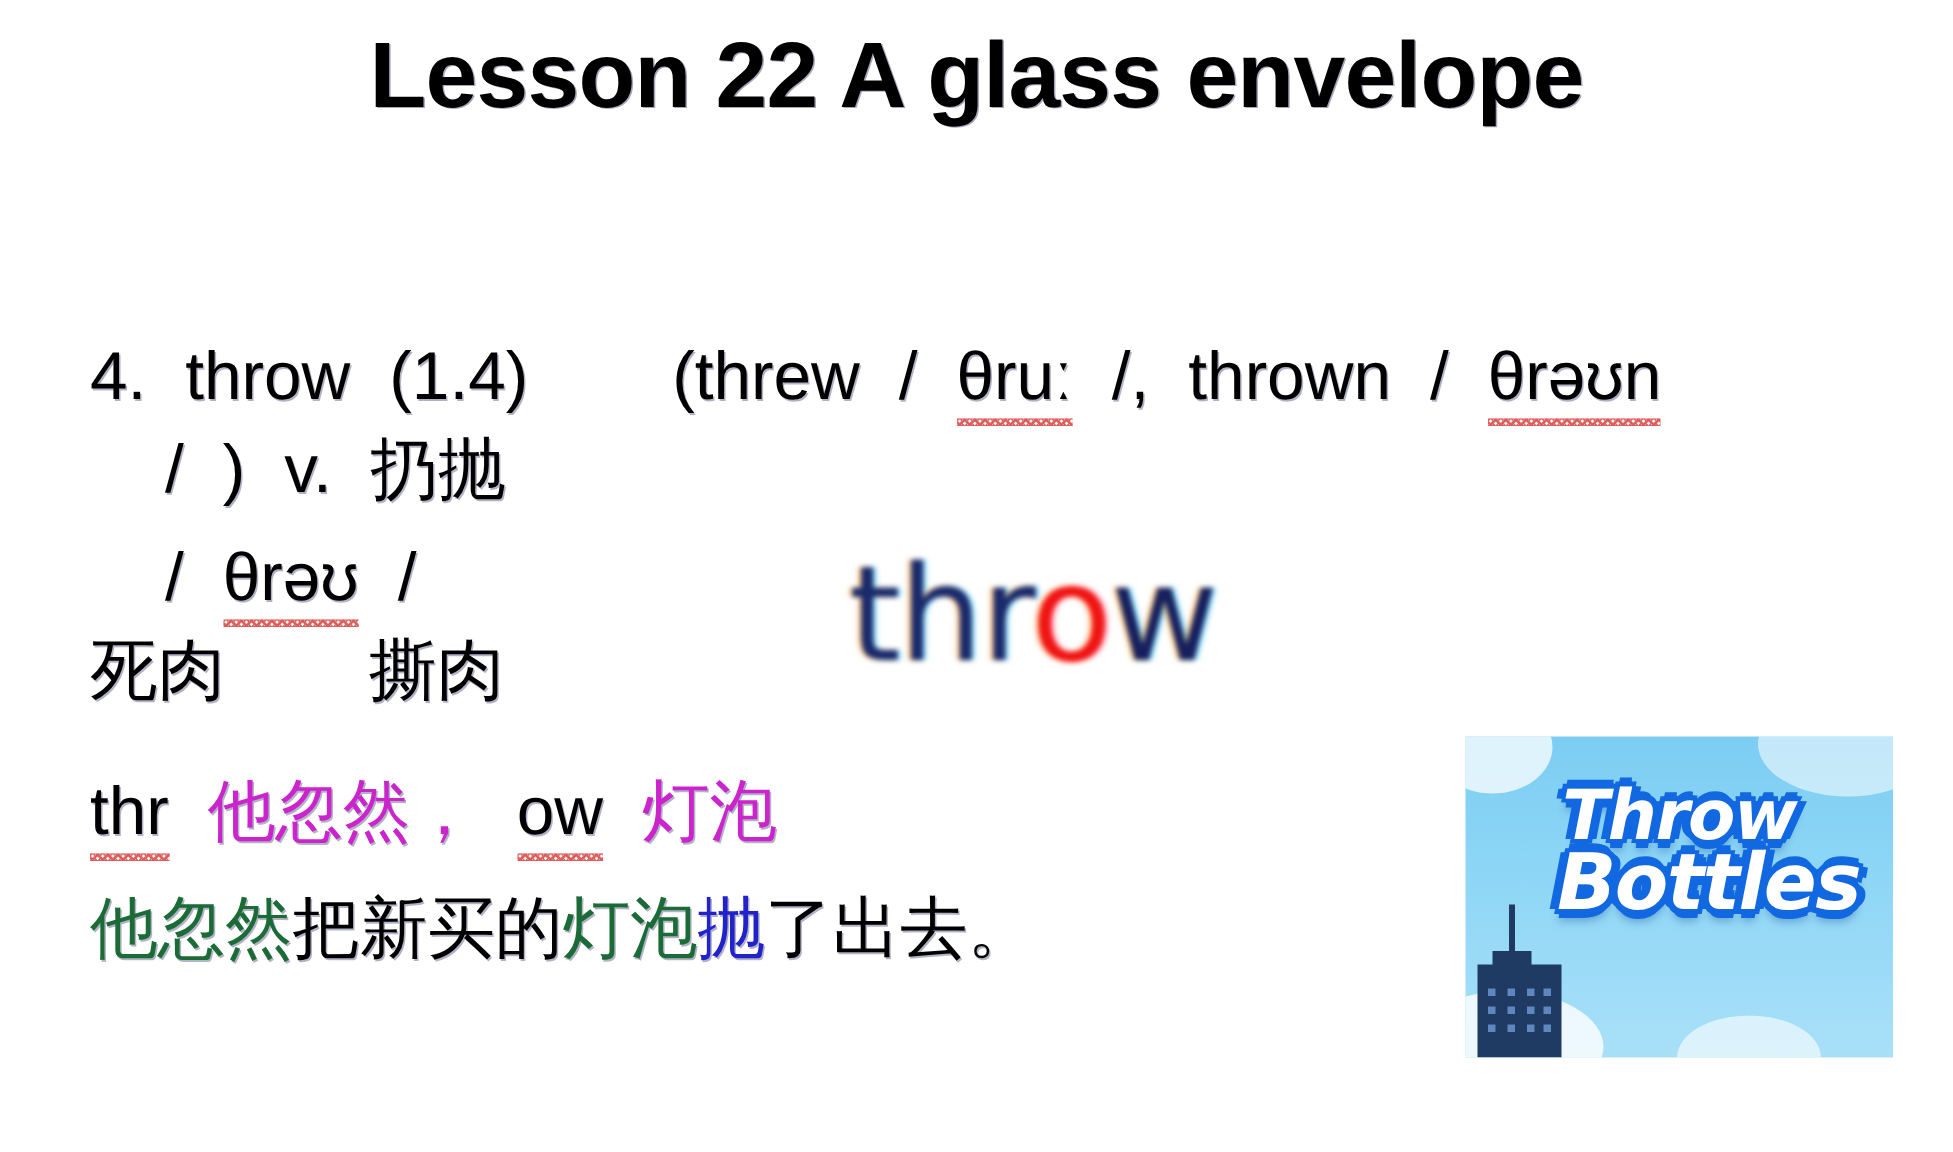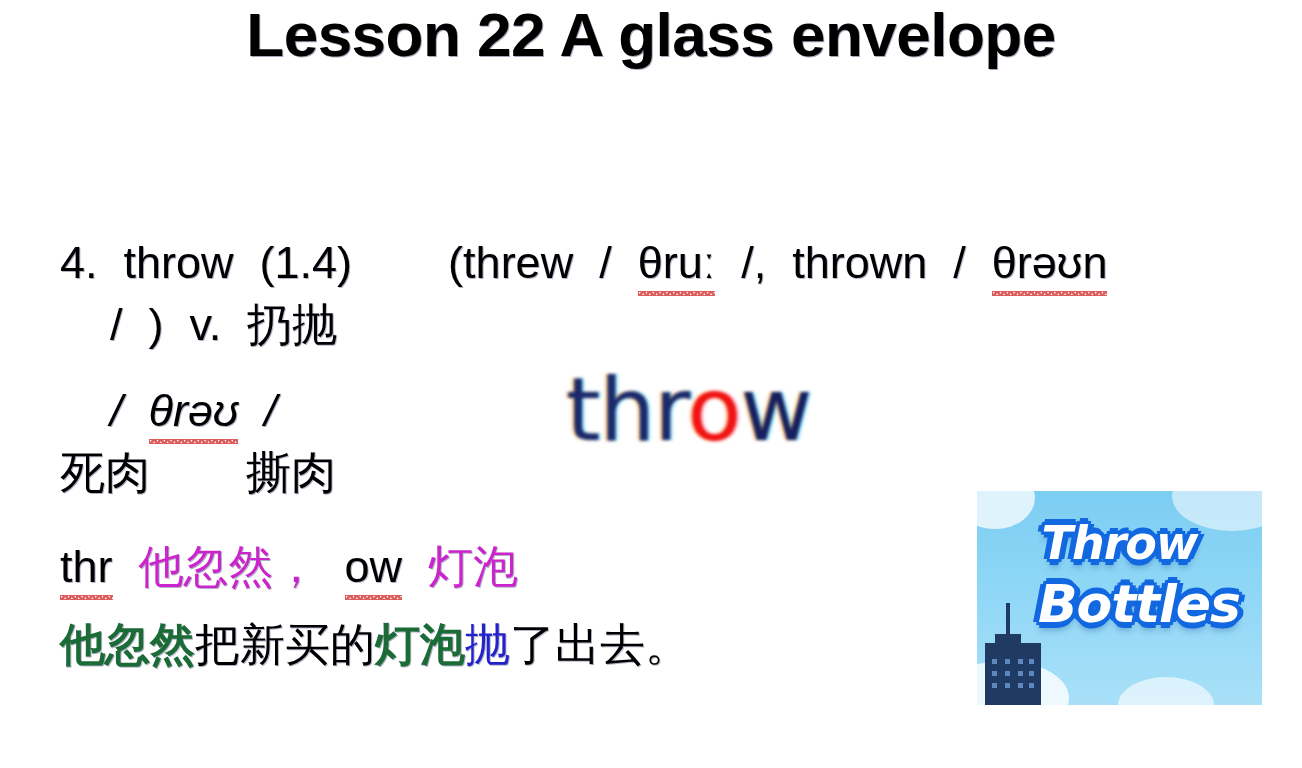--- a/index.html
+++ b/index.html
@@ -14,21 +14,21 @@
     overflow: hidden;
     font-family: "Liberation Sans", "DejaVu Sans", sans-serif;
     color: #000000;
     -webkit-font-smoothing: antialiased;
   }
 
   
   #title-block {
     position: absolute;
     left: 0;
-    top: 2px;
+    top: 18px;
     width: 1302px;
     text-align: center;
   }
   #title-en {
     font-size: 62px;
     font-weight: bold;
     letter-spacing: -0.5px;
     line-height: 1.05;
     white-space: nowrap;
     text-shadow: 1px 1px 0 rgba(0,0,60,.35);
@@ -39,21 +39,21 @@
     line-height: 1.25;
     margin-top: 6px;
     font-family: "DejaVu Sans", "Liberation Sans", sans-serif;
     text-shadow: 1px 1px 0 rgba(0,0,60,.3);
   }
 
   
   #body-text {
     position: absolute;
     left: 60px;
-    top: 232px;
+    top: 220px;
     width: 1240px;
   }
   .line {
     font-size: 45px;
     line-height: 1.38;
     white-space: nowrap;
     text-shadow: 1px 1px 0 rgba(0,0,70,.30);
   }
   .line.indent {
     padding-left: 50px;
@@ -83,21 +83,21 @@
       repeating-linear-gradient(45deg,
         #d84040 0 1.6px, transparent 1.6px 3.4px);
     background-size: 6.8px 5px, 6.8px 5px;
     background-position: 0 0, 3.4px 0;
     background-repeat: repeat-x;
     opacity: .85;
     pointer-events: none;
   }
 
   .magenta { color: #cc24cc; }
-  .green   { color: #1b6b37; font-weight: bold; }
+  .green   { color: #1b6b37; }
   .blue    { color: #2222cc; }
 
   
   #throw-word {
     position: absolute;
     left: 566px;
     top: 366px;
     font-size: 88px;
     font-weight: 500;
     letter-spacing: -1px;
@@ -153,21 +153,21 @@
       0 -4px 0 #1268e0, 0 4px 0 #1268e0,
       -3px -3px 0 #1268e0, 3px -3px 0 #1268e0,
       -3px 3px 0 #1268e0, 3px 3px 0 #1268e0,
       -6px 0 0 #1268e0, 6px 0 0 #1268e0,
       0 6px 0 #1268e0, 0 -6px 0 #1268e0,
       0 8px 6px rgba(10,60,140,.35);
   }
   #game-logo .lg2 {
     font-size: 52px;
     letter-spacing: -1px;
-    margin-top: 15px;
+    margin-top: 0;
     text-shadow:
       -4px 0 0 #1268e0, 4px 0 0 #1268e0,
       0 -4px 0 #1268e0, 0 4px 0 #1268e0,
       -3px -3px 0 #1268e0, 3px -3px 0 #1268e0,
       -3px 3px 0 #1268e0, 3px 3px 0 #1268e0,
       -6px 0 0 #1268e0, 6px 0 0 #1268e0,
       0 6px 0 #1268e0, 0 -6px 0 #1268e0,
       0 8px 6px rgba(10,60,140,.35);
     padding-left: 39px;
   }
@@ -214,21 +214,21 @@
 <div id="body-text">
 
   <div class="line">
     <span>4.</span><span class="gap-sm"></span><span>throw</span><span class="gap-sm"></span><span>(1.4)</span><span class="gap-lg"></span><span>(</span><span>threw</span><span class="gap-sm"></span><span>/</span><span class="gap-sm"></span><span class="sq">θruː</span><span class="gap-sm"></span><span>/,</span><span class="gap-sm"></span><span>thrown</span><span class="gap-sm"></span><span>/</span><span class="gap-sm"></span><span class="sq">θrəʊn</span>
   </div>
 
   <div class="line indent">
     <span>/</span><span class="gap-sm"></span><span>)</span><span class="gap-sm"></span><span>v.</span><span class="gap-sm"></span><span class="zh">扔抛</span>
   </div>
 
-  <div class="line indent" style="margin-top:24px;font-style:italic;">
+  <div class="line indent" style="margin-top:10px;">
     <span>/</span><span class="gap-sm"></span><span class="sq">θrəʊ</span><span class="gap-sm"></span><span>/</span>
   </div>
 
   <div class="line zh" style="">
     <span>死肉</span><span class="gap-lg"></span><span>撕肉</span>
   </div>
 
   <div class="line" style="margin-top:32px;">
     <span class="sq">thr</span><span class="gap-sm"></span><span class="zh magenta">他忽然，</span><span class="gap-sm"></span><span class="sq">ow</span><span class="gap-sm"></span><span class="zh magenta">灯泡</span>
   </div>

